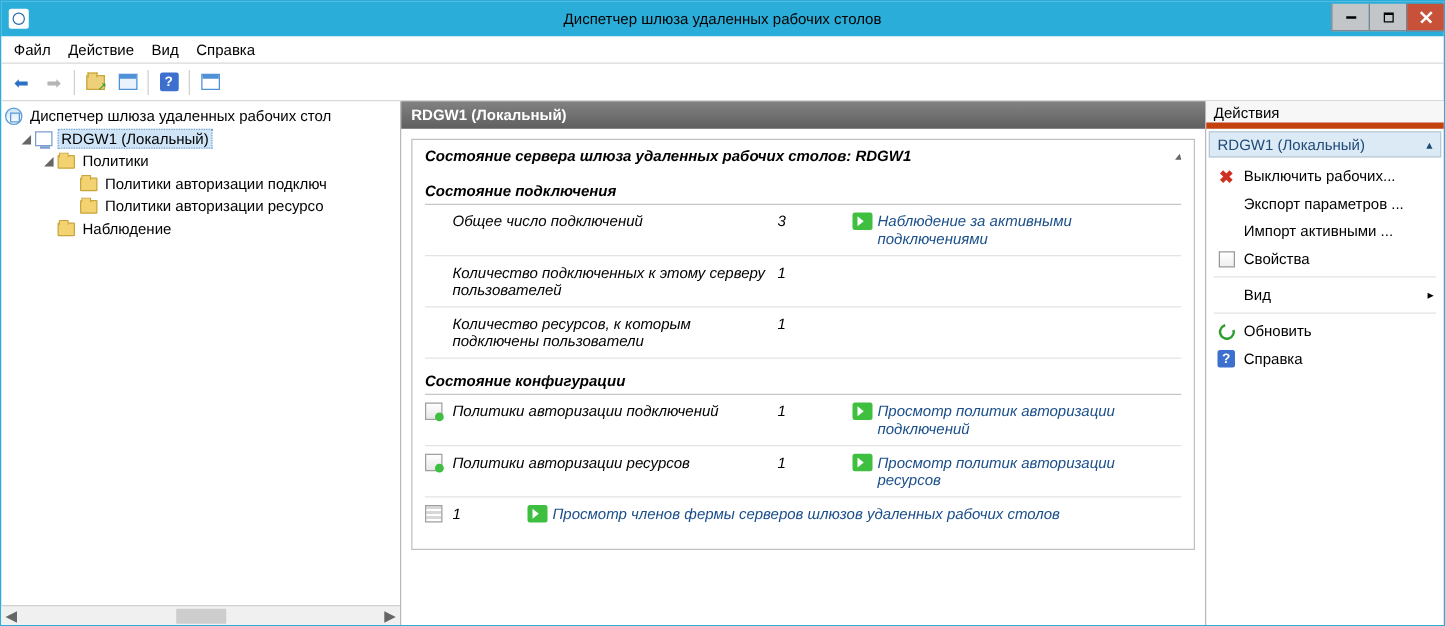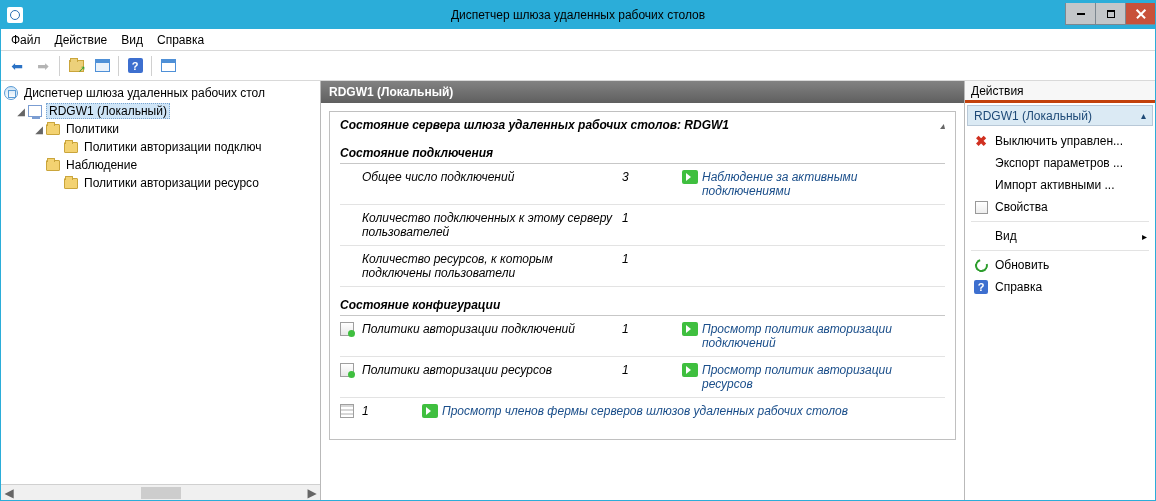--- a/index.html
+++ b/index.html
@@ -191,21 +191,21 @@
   .farm-icon{
     display:inline-block;width:14px;height:14px;background:repeating-linear-gradient(#d7d7d7 0,#d7d7d7 2px,#fff 2px,#fff 4px);border:1px solid #9f9f9f;
   }
 
   .actions-pane{
     width:190px;
     display:flex;flex-direction:column;
   }
   .actions-header{
     height:22px;
-    border-bottom:3px solid #c2410c;
+    border-bottom:5px solid #c2410c;
     display:flex;align-items:center;
     padding:0 6px;
     font-size:12px;
     background:#f7f7f7;
   }
   .actions-context{
     height:21px;
     background:#dbeaf4;
     border:1px solid #b8c8d7;
     margin:2px;
@@ -320,31 +320,31 @@
               <span class="folder"></span>
             </span>
           <span class="label">Политики</span>
         </div>
         <div class="tree-row" style="padding-left:62px">
           <span class="ticon">
               <span class="folder"></span>
             </span>
           <span class="label">Политики авторизации подключ</span>
         </div>
+        <div class="tree-row" style="padding-left:62px">
+          <span class="ticon">
+              <span class="folder"></span>
+            </span>
+          <span class="label">Политики авторизации ресурсо</span>
+        </div>
         <div class="tree-row" style="padding-left:44px">
           <span class="ticon">
               <span class="folder"></span>
             </span>
           <span class="label">Наблюдение</span>
-        </div>
-        <div class="tree-row" style="padding-left:62px">
-          <span class="ticon">
-              <span class="folder"></span>
-            </span>
-          <span class="label">Политики авторизации ресурсо</span>
         </div>
       </div>
       <div class="tree-scroll">
         <span class="arrow">◀</span>
         <span class="thumb"></span>
         <span class="arrow">▶</span>
       </div>
     </div>
 
     <div class="center-pane">
@@ -411,21 +411,21 @@
 
     <div class="actions-pane">
       <div class="actions-header">Действия</div>
       <div class="actions-context">
         <span>RDGW1 (Локальный)</span>
         <span style="font-size:10px;">▴</span>
       </div>
       <div class="actions-list">
         <div class="action-item">
           <span class="aicon x-red">✖</span>
-          <span>Выключить управлен...</span>
+          <span>Выключить рабочих...</span>
         </div>
         <div class="action-item">
           <span class="aicon"></span>
           <span>Экспорт параметров ...</span>
         </div>
         <div class="action-item">
           <span class="aicon"></span>
           <span>Импорт активными ...</span>
         </div>
         <div class="action-item">

